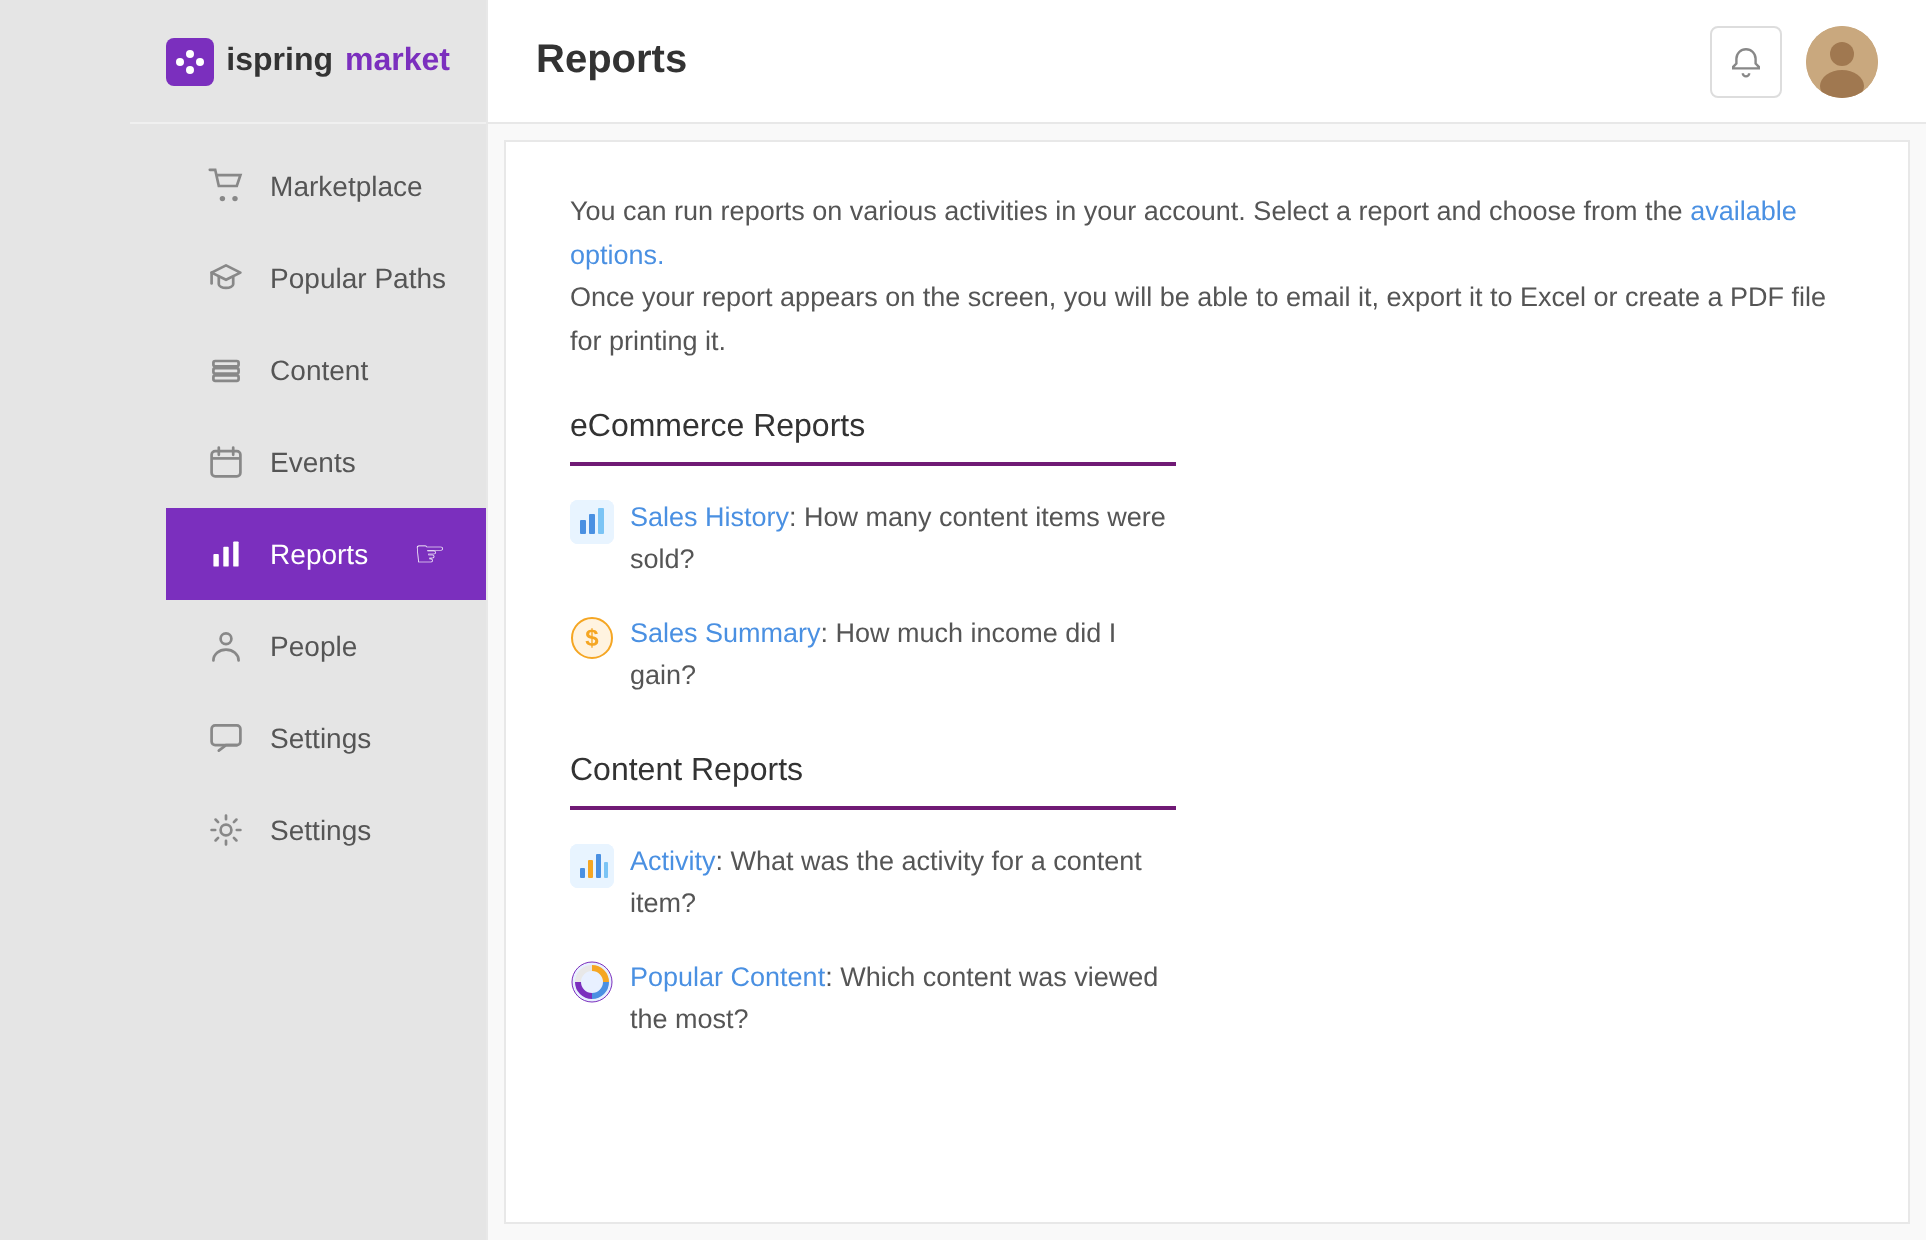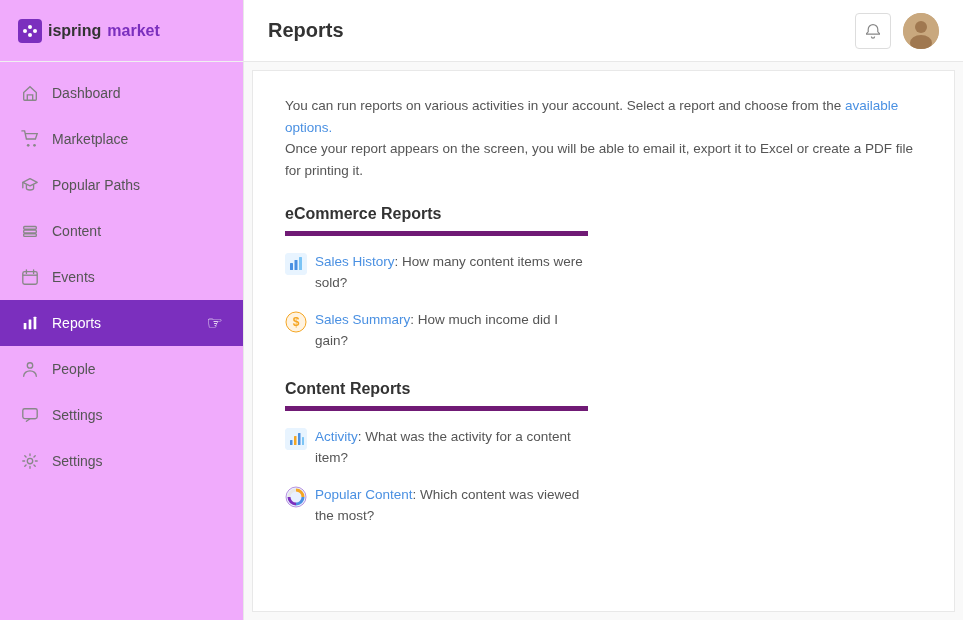--- a/index.html
+++ b/index.html
@@ -2,25 +2,26 @@
 <html><head>
   <meta charset="utf-8">
   <style>
     * { box-sizing: border-box; margin: 0; padding: 0; }
     body { font-family: -apple-system, BlinkMacSystemFont, 'Segoe UI', sans-serif; font-size: 14px; color: #333; display: flex; height: 620px; width: 963px; overflow: hidden; background: #fff; }
 
     
     .sidebar {
       width: 244px;
       min-width: 244px;
-      background: #f0abfc;
+      background: #e5e5e5;
       border-right: 1px solid #e8e8e8;
       display: flex;
       flex-direction: column;
       height: 100%;
+      align-items: flex-end;
     }
     .sidebar-logo {
       display: flex;
       align-items: center;
       padding: 16px 18px;
       gap: 6px;
       height: 62px;
       border-bottom: 1px solid #f0f0f0;
     }
     .logo-icon {
@@ -131,25 +132,25 @@
     .intro-text a, .intro-link { color: #4a90e2; text-decoration: none; }
 
     .reports-grid {
       display: grid;
       grid-template-columns: 1fr 1fr;
       gap: 32px;
     }
 
     .report-section h2 {
       font-size: 16px;
-      font-weight: 700;
+      font-weight: 400;
       color: #333;
       margin-bottom: 8px;
       padding-bottom: 8px;
-      border-bottom: 5px solid #701a75;
+      border-bottom: 2px solid #701a75;
     }
 
     .report-item {
       display: flex;
       align-items: flex-start;
       gap: 8px;
       margin-top: 16px;
     }
     .report-item-icon {
       width: 22px;
@@ -196,29 +197,20 @@
       <circle cx="12" cy="8" r="2" fill="white"></circle>
       <circle cx="17" cy="12" r="2" fill="white"></circle>
       <circle cx="12" cy="16" r="2" fill="white"></circle>
     </svg>
     <span class="logo-text-ispring">ispring</span>
       <span class="logo-text-market">market</span>
   </div>
 
   <nav class="sidebar-nav">
 
-    <div class="nav-item">
-      <span class="nav-icon">
-        <svg width="18" height="18" viewBox="0 0 20 20" fill="none">
-            <path d="M3 9.5L10 3l7 6.5V17a1 1 0 01-1 1H4a1 1 0 01-1-1V9.5z" stroke="#888" stroke-width="1.5" fill="none"></path>
-            <path d="M7 18v-6h6v6" stroke="#888" stroke-width="1.5" fill="none"></path>
-          </svg>
-      </span>
-      <span class="nav-label">Dashboard</span>
-    </div>
 
     <div class="nav-item">
       <span class="nav-icon">
         <svg width="18" height="18" viewBox="0 0 20 20" fill="none">
             <path d="M1 1h3l2 9h10l2-6H5" stroke="#888" stroke-width="1.5" stroke-linecap="round" fill="none"></path>
             <circle cx="8" cy="17" r="1.5" fill="#888"></circle>
             <circle cx="15" cy="17" r="1.5" fill="#888"></circle>
           </svg>
       </span>
       <span class="nav-label">Marketplace</span>

